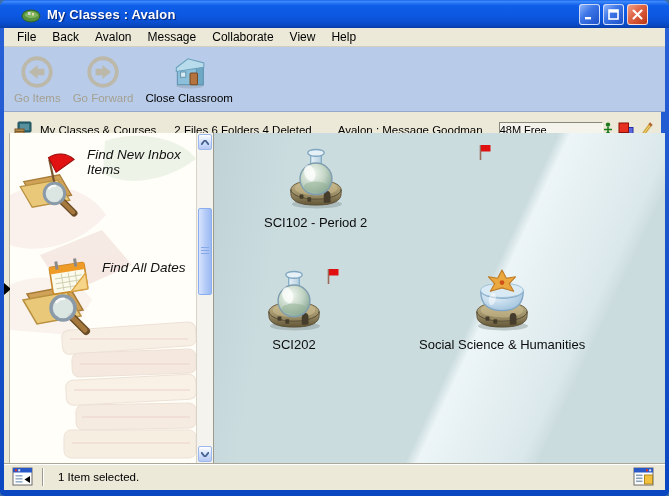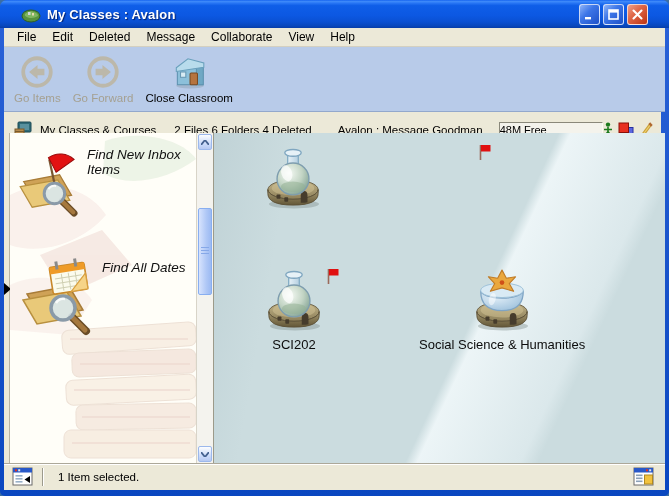--- a/index.html
+++ b/index.html
@@ -198,22 +198,22 @@
     </div>
     <div class="winbtn close">
       <svg width="11" height="11" viewBox="0 0 11 11">
           <path d="M1.5,1.5 L9.5,9.5 M9.5,1.5 L1.5,9.5" stroke="#fff" stroke-width="2.1" stroke-linecap="round"></path>
         </svg>
     </div>
   </div>
 
   <div class="menubar">
     <span class="menu-item">File</span>
-    <span class="menu-item">Edit</span>
-    <span class="menu-item">Deleted</span>
+    <span class="menu-item">Back</span>
+    <span class="menu-item">Avalon</span>
     <span class="menu-item">Message</span>
     <span class="menu-item">Collaborate</span>
     <span class="menu-item">View</span>
     <span class="menu-item">Help</span>
   </div>
 
   <div class="toolbar">
     <div class="tbtn disabled">
       <span class="ticon">
         <svg width="36" height="36" viewBox="0 0 34 34">
@@ -344,20 +344,21 @@
       </span>
     </div>
 
     <div class="mainpane">
 
       <div class="desk-item" style="left:50px; top:14px">
         <svg width="58" height="62" viewBox="0 0 60 64">
           <use href="#sym-base"></use>
             <use href="#sym-flasktop"></use>
         </svg>
+        <span class="dlabel">SCI102 - Period 2</span>
       </div>
 
       <svg class="flag" style="left:264px; top:11px" width="14" height="18" viewBox="0 0 14 18">
           <use href="#sym-flag"></use>
         </svg>
 
       <div class="desk-item" style="left:51px; top:136px">
         <svg width="58" height="62" viewBox="0 0 60 64">
           <use href="#sym-base"></use>
             <use href="#sym-flasktop"></use>

